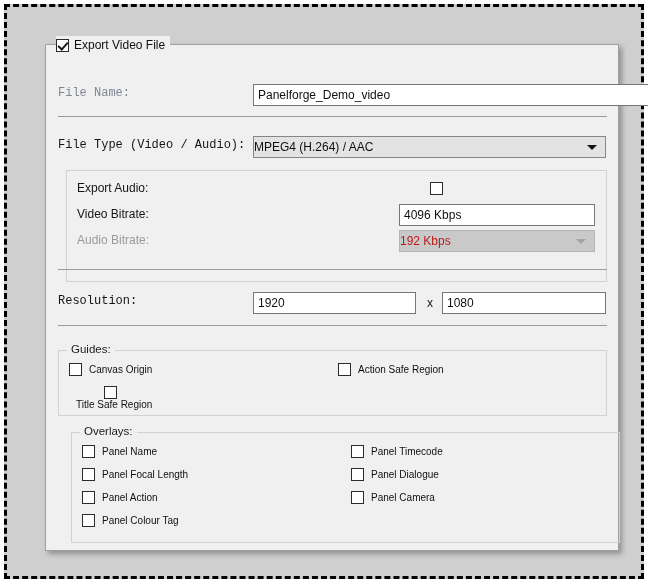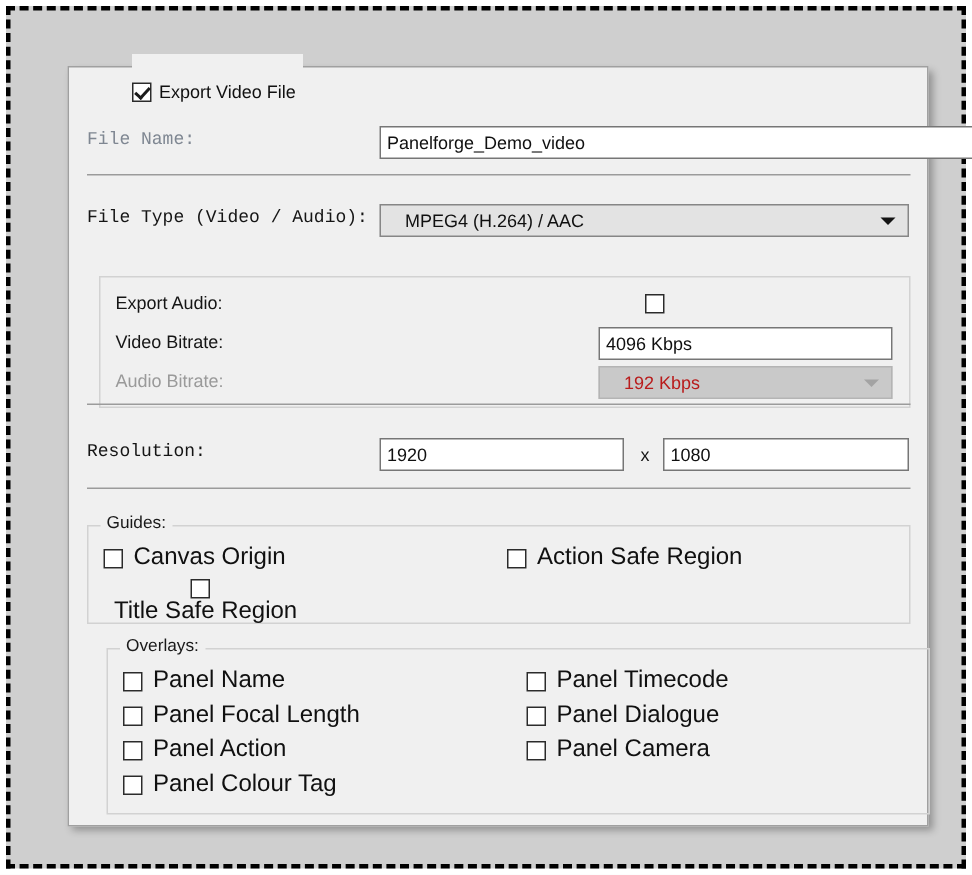--- a/index.html
+++ b/index.html
@@ -48,22 +48,21 @@
 
   
   #panel-header {
     position: absolute;
     left: 10px;
     top: -9px;
     height: 18px;
     display: flex;
     align-items: center;
     background: #f0f0f0;
-    padding: 16px 5px 0 0;
-    margin-left: 32px;
+    padding: 0 5px 0 0;
   }
   #panel-header .cb-label {
     font-size: 12px;
     color: #101010;
     margin-left: 5px;
     white-space: nowrap;
   }
 
   
   .cbox {
@@ -119,21 +118,21 @@
 
   
   .combo {
     box-sizing: border-box;
     height: 22px;
     border: 1px solid #868686;
     background: #e3e3e3;
     position: relative;
     display: flex;
     align-items: center;
-    padding: 0 16px;
+    padding: 0 0;
   }
   .combo .ctext {
     font-size: 12px;
     color: #101010;
     white-space: nowrap;
   }
   .combo .arrow {
     position: absolute;
     right: 8px;
     top: 50%;
@@ -176,21 +175,21 @@
     white-space: nowrap;
   }
 
   
   .cbrow {
     position: absolute;
     display: flex;
     align-items: center;
   }
   .cbrow .cb-label {
-    font-size: 16px;
+    font-size: 10px;
     color: #101010;
     margin-left: 7px;
     white-space: nowrap;
   }
 </style>
 </head>
 <body>
 
 <div id="screen">
   <div id="dashed-frame">
@@ -210,21 +209,21 @@
       <div class="sep" style="left:12px; top:71px; width:549px;"></div>
 
       <div class="row" style="left:12px; top:93px;">
         <span class="lbl">File Type (Video / Audio):</span>
       </div>
       <div class="combo" style="position:absolute; left:207px; top:91px; width:353px;">
         <span class="ctext">MPEG4 (H.264) / AAC</span>
         <span class="arrow"></span>
       </div>
 
-      <div class="group" style="left:20px; top:139px; width:541px; height:88px;">
+      <div class="group" style="left:20px; top:125px; width:541px; height:112px;">
 
         <div class="cbrow" style="left:10px; top:10px;">
           <span class="lbl">Export Audio:</span>
         </div>
         <span class="cbox" style="position:absolute; left:363px; top:11px;"></span>
 
         <div class="cbrow" style="left:10px; top:36px;">
           <span class="lbl">Video Bitrate:</span>
         </div>
         <input class="tinput" style="position: absolute; left: 332px; top: 33px; width: 196px;" value="4096 Kbps" placeholder="Kbps">

